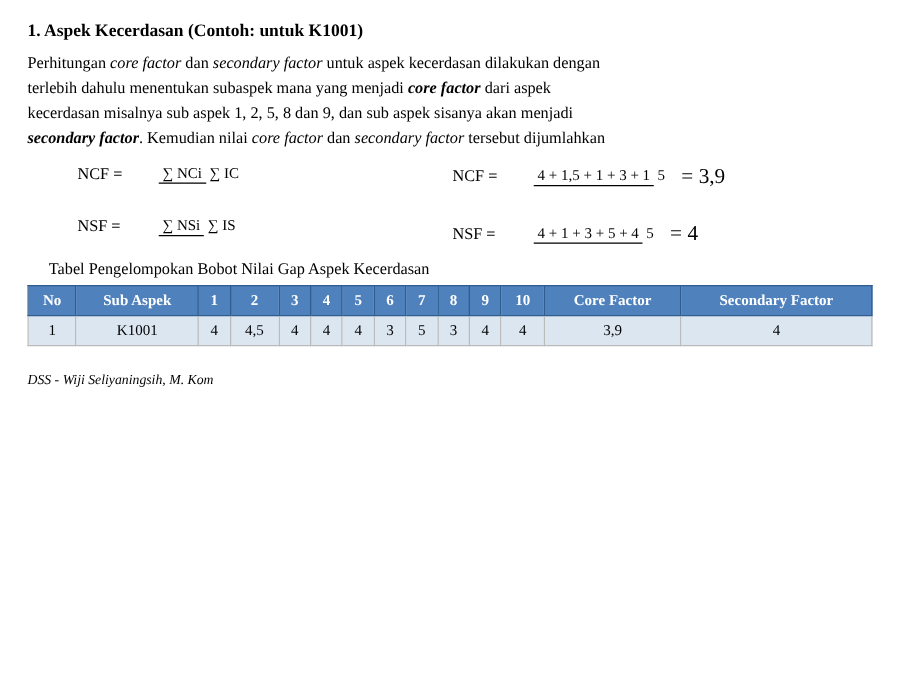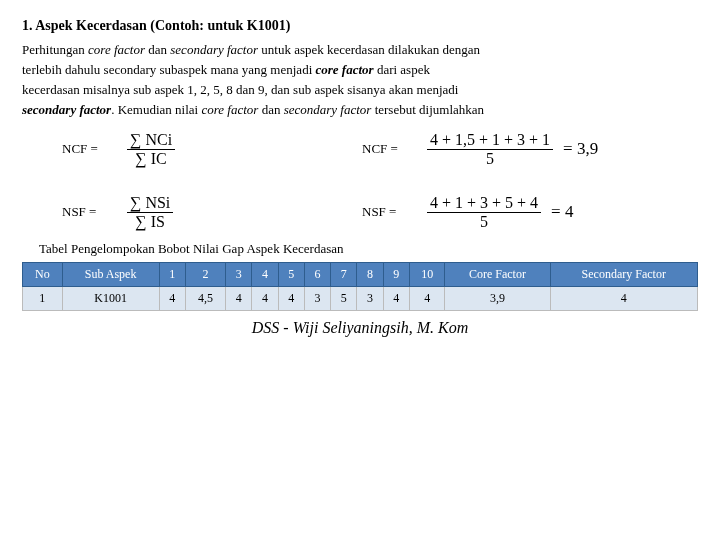--- a/index.html
+++ b/index.html
@@ -43,23 +43,23 @@
       align-items: center;
       gap: 10px;
       font-size: 13px;
     }
     .formula-label {
       min-width: 55px;
       font-weight: normal;
     }
     .fraction {
       display: inline-flex;
-      flex-direction: column;
+      flex-direction: row;
       align-items: center;
-      font-size: 16px;
+      font-size: 12px;
       vertical-align: middle;
       justify-content: space-between;
     }
     .fraction .numer {
       border-bottom: 1.5px solid #000;
       padding: 0 3px;
       text-align: center;
     }
     .fraction .denom {
       padding: 0 3px;
@@ -80,49 +80,48 @@
       border-collapse: collapse;
       width: 100%;
       font-size: 12px;
     }
     thead tr th {
       background: #4f81bd;
       color: #fff;
       border: 1px solid #2e5d8e;
       padding: 4px 5px;
       text-align: center;
-      font-weight: normal;
+      font-weight: bold;
     }
     tbody tr td {
       border: 1px solid #bbb;
       padding: 4px 5px;
       text-align: center;
     }
     tbody tr:nth-child(odd) td {
       background: #dce6f1;
     }
     tbody tr:nth-child(even) td {
       background: #fff;
     }
 
     .footer {
-      text-align: center;
-      font-size: 16px;
-      margin-top: 8px;
+      font-size: 11px;
+      margin-top: 21px;
       font-style: italic;
     }
   </style>
 </head>
 <body>
 
 <div class="title">1. Aspek Kecerdasan (Contoh: untuk K1001)</div>
 
 <div class="paragraph">
   <span>Perhitungan </span><em>core factor</em><span> dan </span><em>secondary factor</em><span> untuk aspek kecerdasan dilakukan dengan</span><br>
-  <span>terlebih dahulu secondary subaspek mana yang menjadi </span><span class="bold-italic">core factor</span><span> dari aspek</span><br>
+  <span>terlebih dahulu menentukan subaspek mana yang menjadi </span><span class="bold-italic">core factor</span><span> dari aspek</span><br>
   <span>kecerdasan misalnya sub aspek 1, 2, 5, 8 dan 9, dan sub aspek sisanya akan menjadi</span><br>
   <span class="bold-italic">secondary factor</span><span>.  Kemudian nilai </span><em>core factor</em><span> dan </span><em>secondary factor</em><span> tersebut dijumlahkan</span><br>
 </div>
 
 <div class="formulas-row">
 
   <div class="formula-block">
     <div class="formula-line">
       <span class="formula-label">NCF =</span>
       <span class="fraction">

